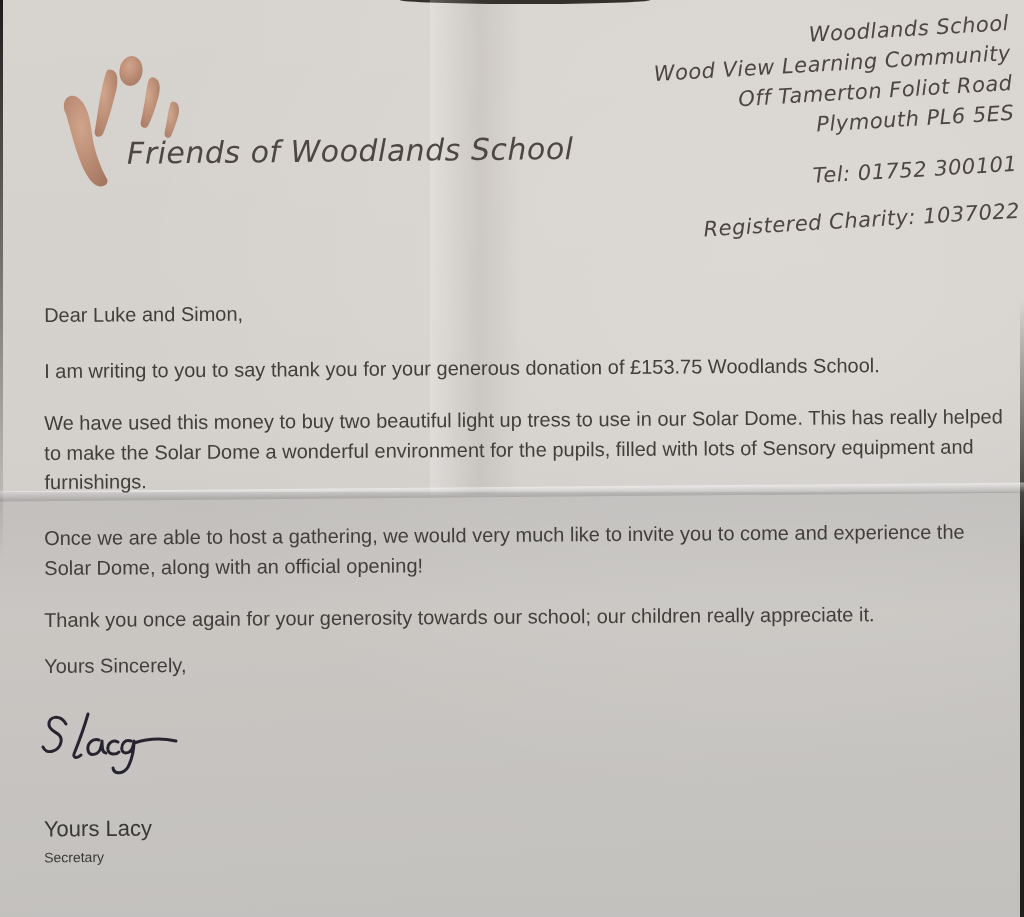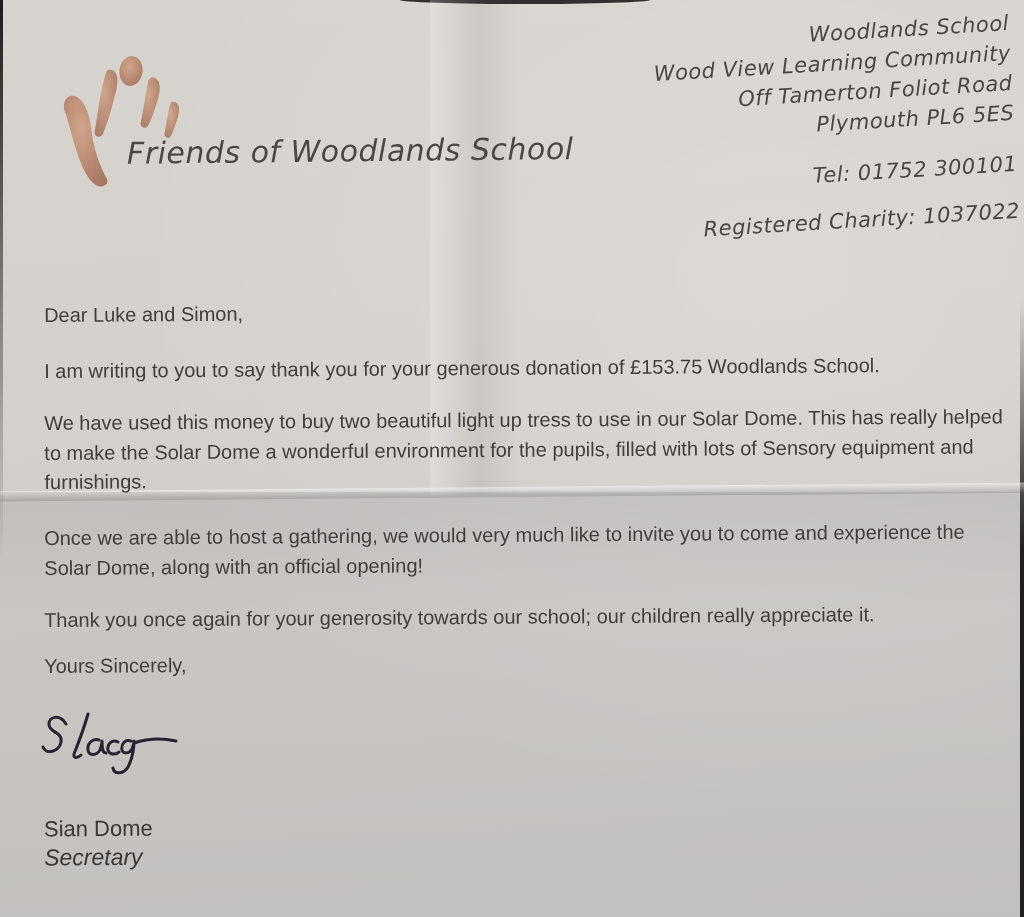--- a/index.html
+++ b/index.html
@@ -53,21 +53,21 @@
   .p1{top:357px;}
   .p2{top:409px;}
   .p3{top:524px;}
   .p4{top:606px;}
   .closing{top:652px;}
 
   .signature{position:absolute;left:36px;top:702px;width:150px;height:85px;}
 
   .signoff{position:absolute;left:44px;top:815px;transform:rotate(-0.4deg);}
   .signed-name{font-size:22px;line-height:28px;color:#3a3835;}
-  .signed-title{font-size:23px;line-height:28px;font-style:italic;color:#3a3835;}
+  .signed-title{font-size:14px;line-height:28px;color:#3a3835;}
 </style>
 </head>
 <body>
 
 <div class="photo">
 
   <div class="edge-top"></div>
   <div class="edge-left"></div>
   <div class="edge-right"></div>
   <div class="fold-vertical"></div>
@@ -122,17 +122,17 @@
       <path d="M63,38 C56,36 51,42 52,48 C53,54 60,54 64,48 C65,45 66,41 66,39 C66,45 66,51 70,51"></path>
 
       <path d="M82,40 C76,37 71,42 72,48 C73,53 80,53 83,50"></path>
 
       <path d="M95,39 C89,37 85,42 86,48 C87,52 93,52 96,47 C97,44 98,41 98,39 C98,45 97,55 92,65 C88,72 78,73 77,66"></path>
       <path d="M98,41 C110,37 126,36 140,39"></path>
     </g>
   </svg>
 
   <div class="signoff">
-    <div class="signed-name">Sian Dome</div>
+    <div class="signed-name">Yours Lacy</div>
     <div class="signed-title">Secretary</div>
   </div>
 
 </div>
 
 </body></html>

